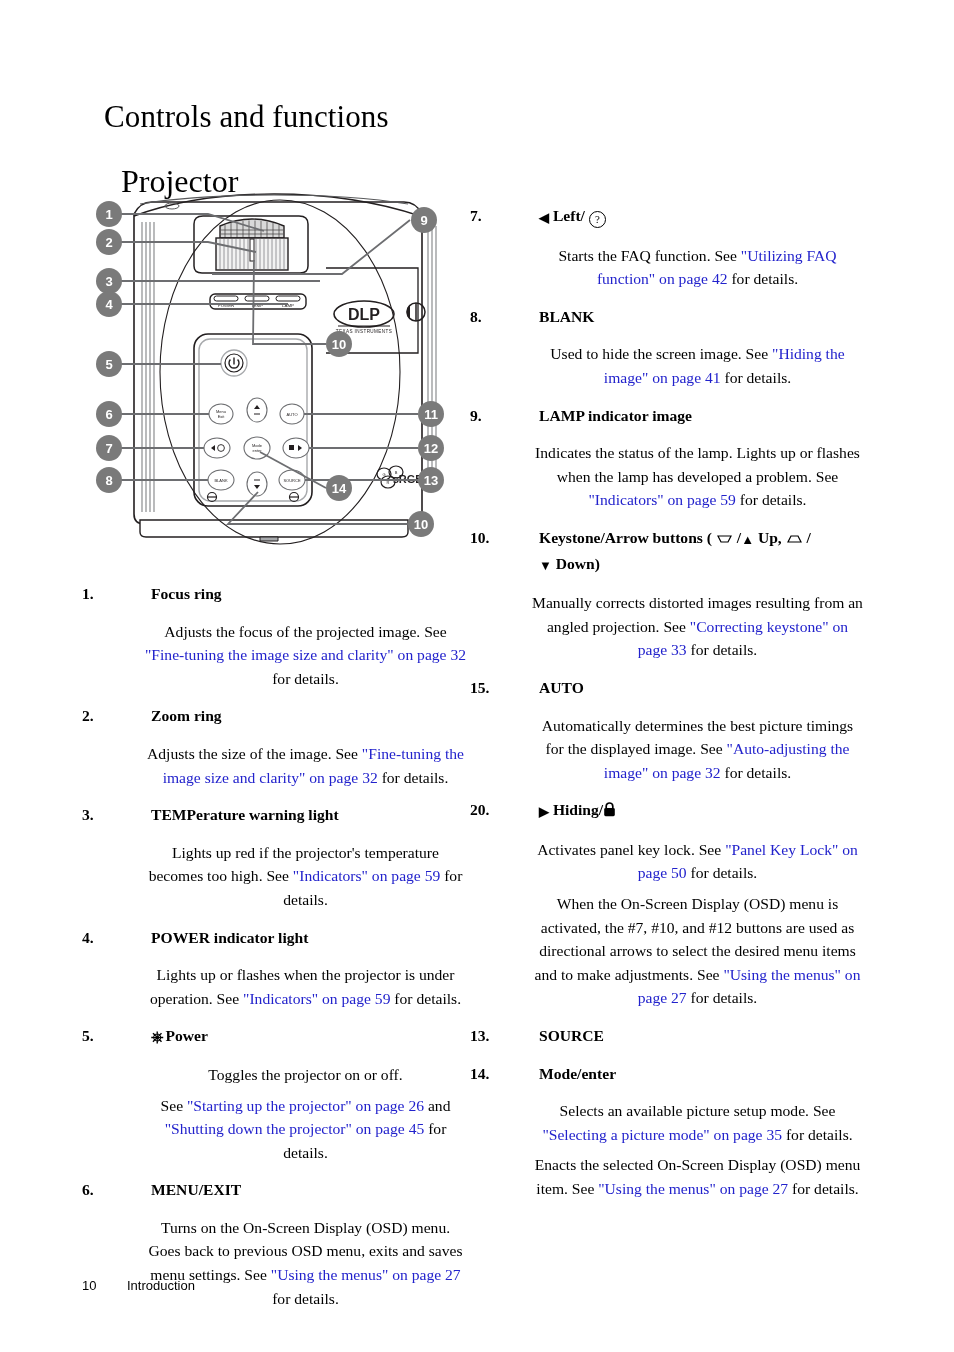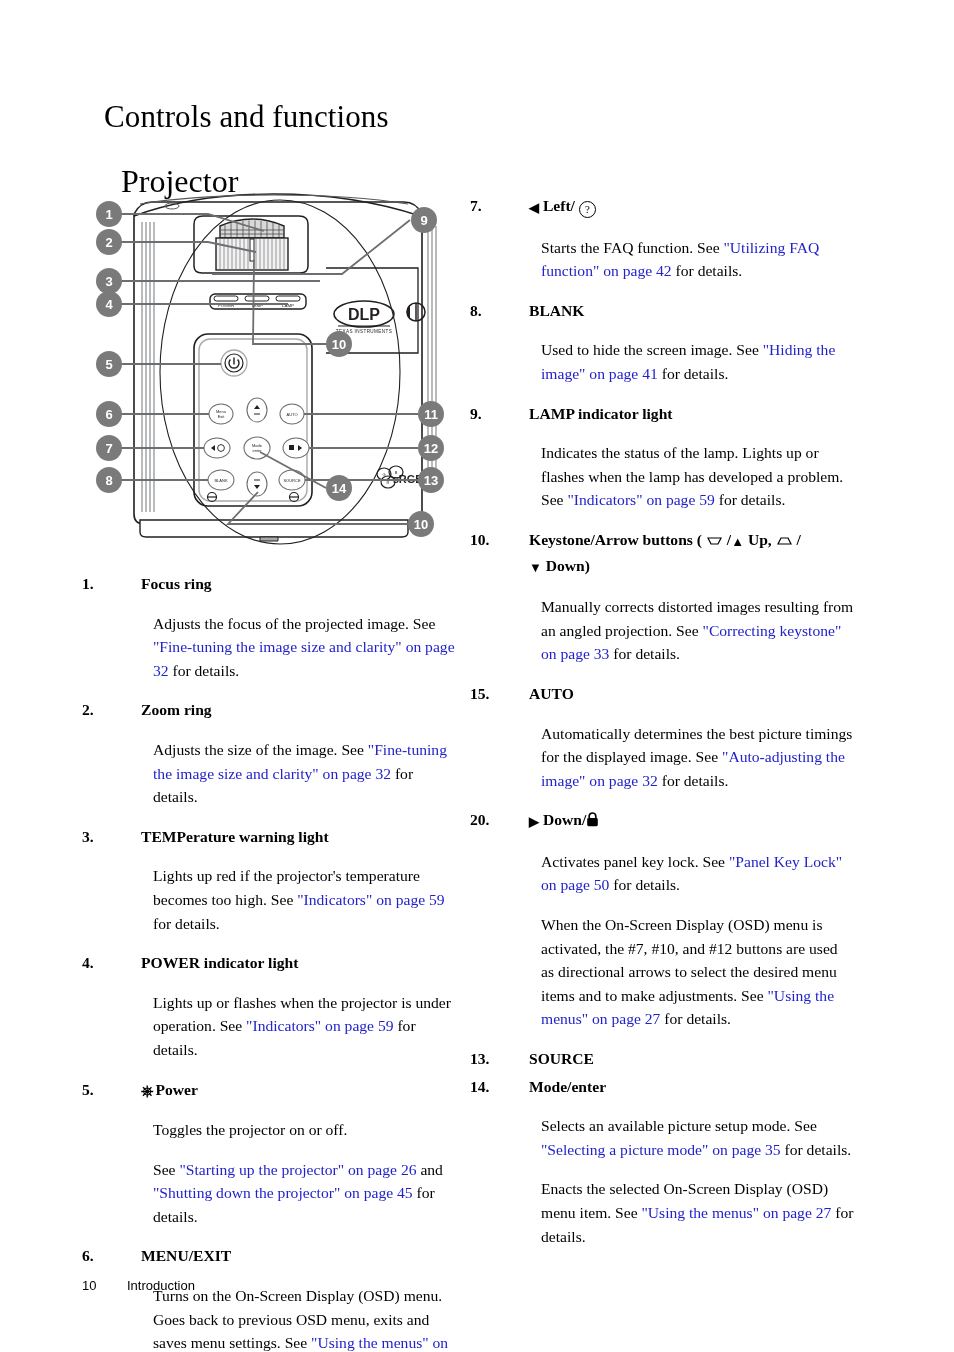--- a/index.html
+++ b/index.html
@@ -57,25 +57,25 @@
     position: absolute;
     left: 0;
     top: 0;
     width: 40px;
     text-align: left;
     font-weight: bold;
     font-size: 15.6px;
   }
   .term {
     font-weight: bold;
-    margin: 4px;
+    margin: 14px;
   }
   .desc {
-    margin: 16px;
-    text-align: left;
+    margin: 7px;
+    text-align: center;
   }
   a.ref, .ref {
     color: #2222cc;
     text-decoration: none;
   }
 
   
   .ico {
     display: inline-block;
     vertical-align: -1px;
@@ -402,21 +402,21 @@
     </div>
 
     <div class="item">
       <span class="num">8.</span>
       <p class="term">BLANK</p>
       <p class="desc">Used to hide the screen image. See <span class="ref">"Hiding the image" on page 41</span> for details.</p>
     </div>
 
     <div class="item">
       <span class="num">9.</span>
-      <p class="term">LAMP indicator light</p>
+      <p class="term">LAMP indicator image</p>
       <p class="desc">Indicates the status of the lamp. Lights up or flashes when the lamp has developed a problem. See <span class="ref">"Indicators" on page 59</span> for details.</p>
     </div>
 
     <div class="item">
       <span class="num">10.</span>
       <p class="term"><span>Keystone/Arrow buttons (</span>
         <span class="keystone-icon">
           <svg width="15" height="10" viewBox="0 0 15 10">
               <path d="M1 2 h13 l-3 6 h-7 Z" fill="none" stroke="#000" stroke-width="1.2"></path>
             </svg>
@@ -432,21 +432,21 @@
     </div>
 
     <div class="item">
       <span class="num">15.</span>
       <p class="term">AUTO</p>
       <p class="desc">Automatically determines the best picture timings for the displayed image. See <span class="ref">"Auto-adjusting the image" on page 32</span> for details.</p>
     </div>
 
     <div class="item">
       <span class="num">20.</span>
-      <p class="term"><span class="ico tri-right"></span>&nbsp;<span>Down/</span><span class="ico lock-icon">
+      <p class="term"><span class="ico tri-right"></span>&nbsp;<span>Hiding/</span><span class="ico lock-icon">
         <svg width="13" height="15" viewBox="0 0 13 15">
               <path d="M3.2 6 V4.3 a3.3 3.3 0 0 1 6.6 0 V6" fill="none" stroke="#000" stroke-width="1.7"></path>
               <rect x="1.2" y="6" width="10.6" height="8.2" rx="1.4" fill="#000"></rect>
             </svg>
       </span></p>
       <p class="desc">Activates panel key lock. See <span class="ref">"Panel Key Lock" on page 50</span> for details.</p>
       <p class="desc">When the On-Screen Display (OSD) menu is activated, the #7, #10, and #12 buttons are used as directional arrows to select the desired menu items and to make adjustments. See <span class="ref">"Using the menus" on page 27</span> for details.</p>
     </div>
 
     <div class="item">

